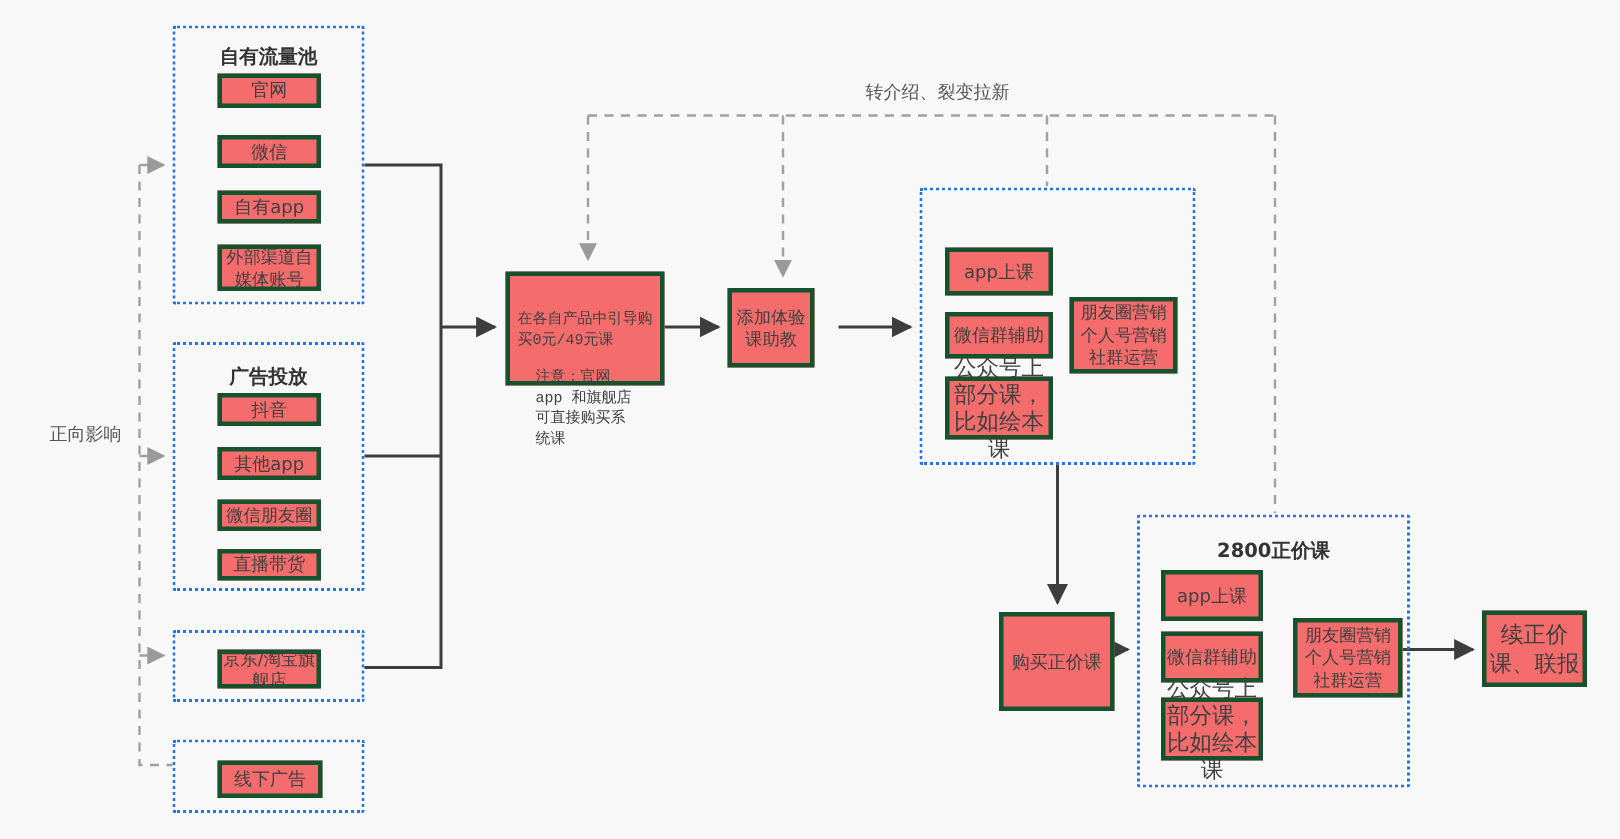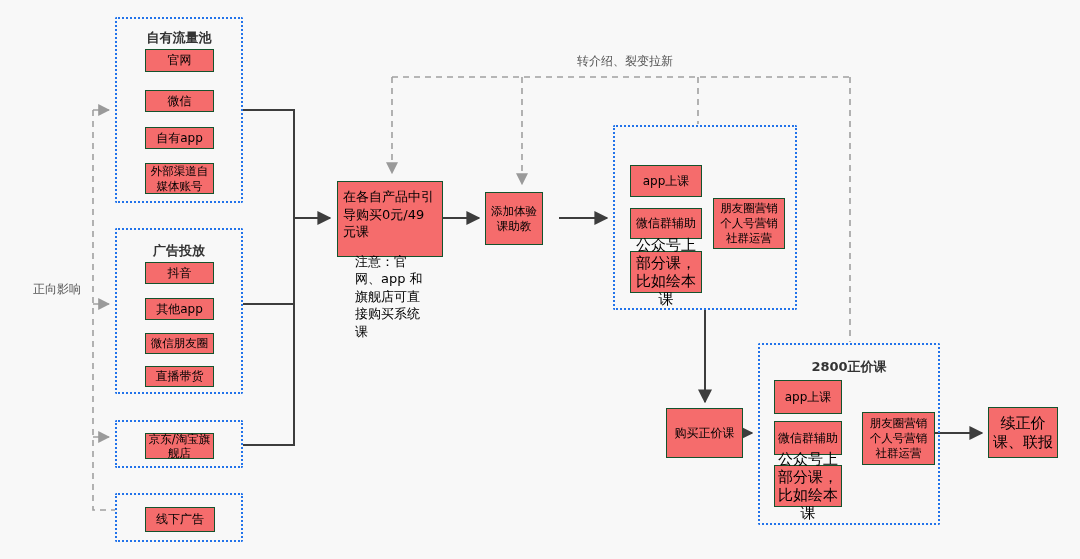--- a/index.html
+++ b/index.html
@@ -23,45 +23,46 @@
   }
   .pool-title{
     position:absolute;left:0;right:0;
     text-align:center;
     font-size:13px;font-weight:bold;color:#333;
     z-index:3;
   }
   .rbox{
     position:absolute;
     background:#f56c6c;
-    border:1px solid #14532d;
-    color:#000000;
+    border:3px solid #14532d;
+    color:#404040;
     font-size:12px;
     display:flex;align-items:center;justify-content:center;
     text-align:center;
     box-sizing:border-box;
     line-height:1.25;
     z-index:3;
   }
   .rbox.small{font-size:11.5px;}
   .rbox.tiny{font-size:15px;}
   .freelabel{
     position:absolute;
     font-size:12px;color:#555;
     z-index:3;
     white-space:nowrap;
   }
   .guide-text{
     display:block;
-    padding:6px 5px;
-    font-size:13px;
+    padding:23px 5px;
+    font-size:10px;
     line-height:1.35;
     text-align:left;
     justify-content:flex-start;
     align-items:flex-start;
+    font-family:Liberation Mono, monospace;
   }
   .guide-text p{margin:0 0 11px 0;}
   .guide-text p:last-child{margin:12px;}
 </style>
 </head>
 <body>
 
 <div id="canvas">
 
   <svg class="lines">
@@ -134,21 +135,21 @@
     <div class="rbox" style="left:15px;top:38px;width:72px;height:32px;">app上课</div>
     <div class="rbox" style="left:15px;top:81px;width:72px;height:31px;">微信群辅助</div>
     <div class="rbox tiny" style="left:15px;top:124px;width:72px;height:42px;line-height:1.2;">公众号上部分课，比如绘本课</div>
     <div class="rbox small" style="left:98px;top:71px;width:72px;height:51px;flex-direction:column;line-height:1.3;">
       <div>朋友圈营销</div>
       <div>个人号营销</div>
       <div>社群运营</div>
     </div>
   </div>
 
-  <div class="rbox" style="left:666px;top:408px;width:77px;height:50px;">购买正价课</div>
+  <div class="rbox" style="left:666px;top:408px;width:77px;height:66px;">购买正价课</div>
 
   <div class="pool" style="left:758px;top:343px;width:182px;height:182px;">
     <div class="pool-title" style="top:13px;">2800正价课</div>
     <div class="rbox" style="left:14px;top:35px;width:68px;height:34px;">app上课</div>
     <div class="rbox" style="left:14px;top:76px;width:68px;height:34px;">微信群辅助</div>
     <div class="rbox tiny" style="left:14px;top:120px;width:68px;height:42px;line-height:1.2;">公众号上部分课，比如绘本课</div>
     <div class="rbox small" style="left:102px;top:67px;width:73px;height:53px;flex-direction:column;line-height:1.3;">
       <div>朋友圈营销</div>
       <div>个人号营销</div>
       <div>社群运营</div>

